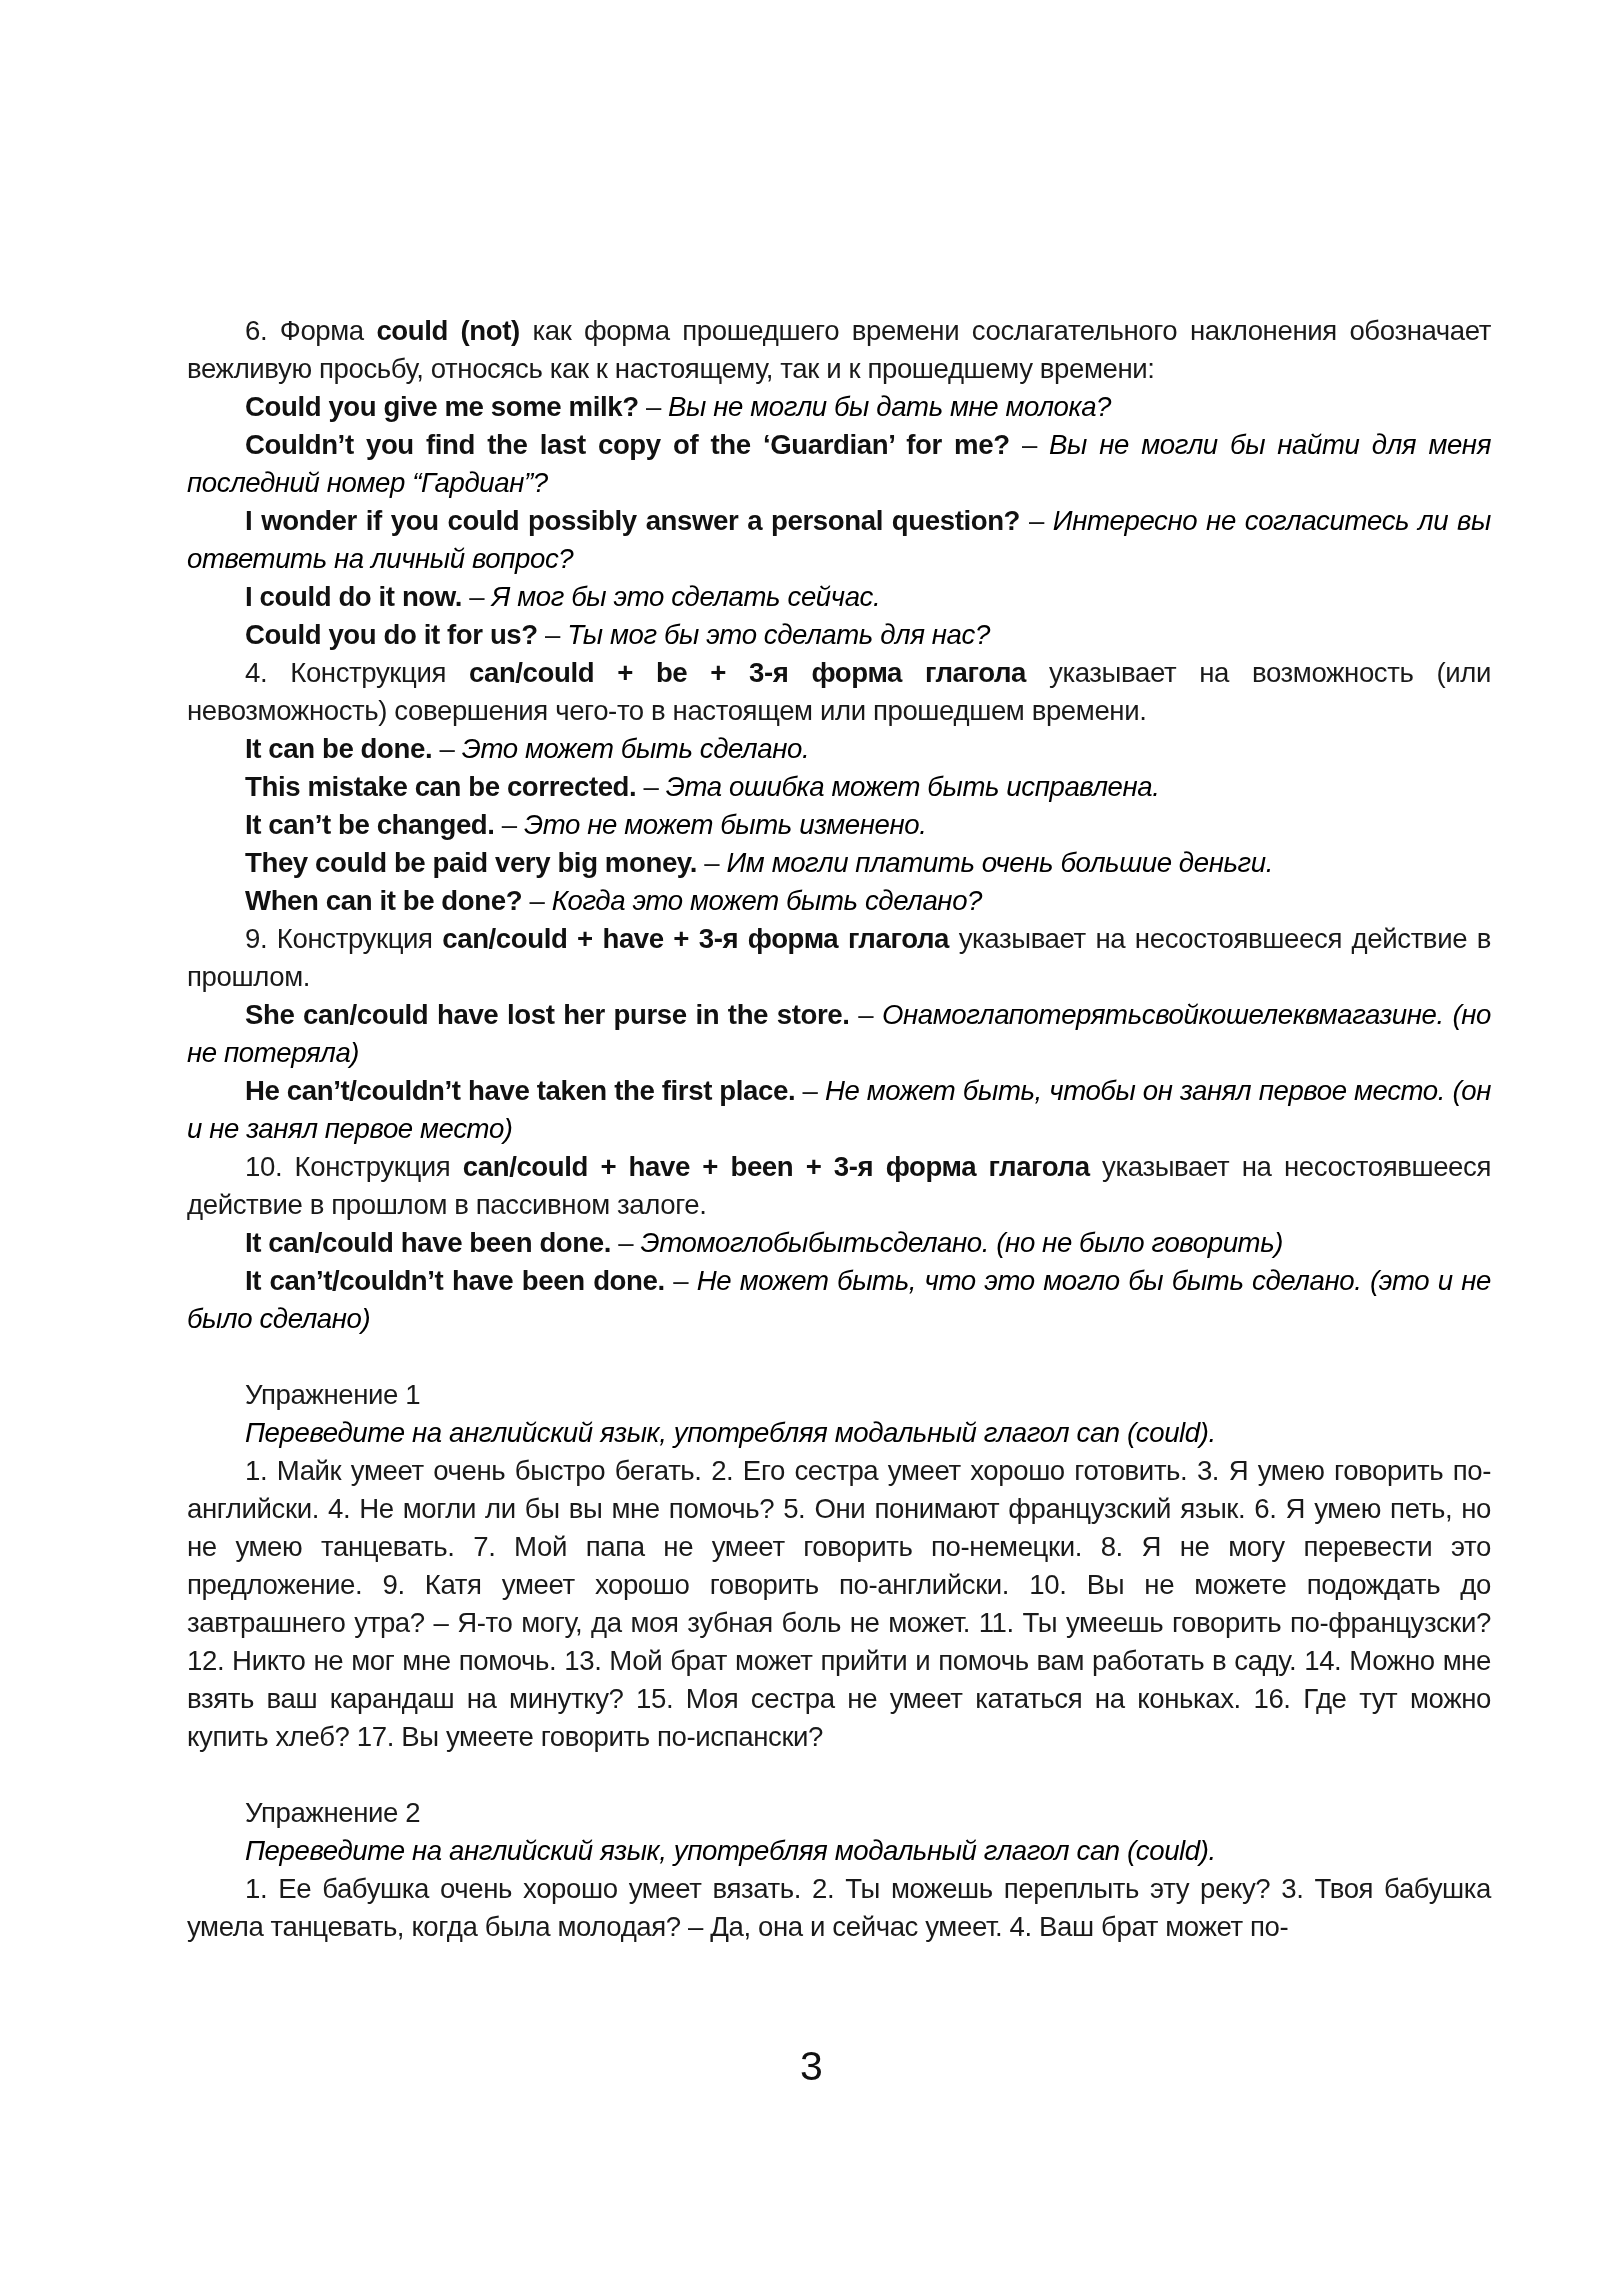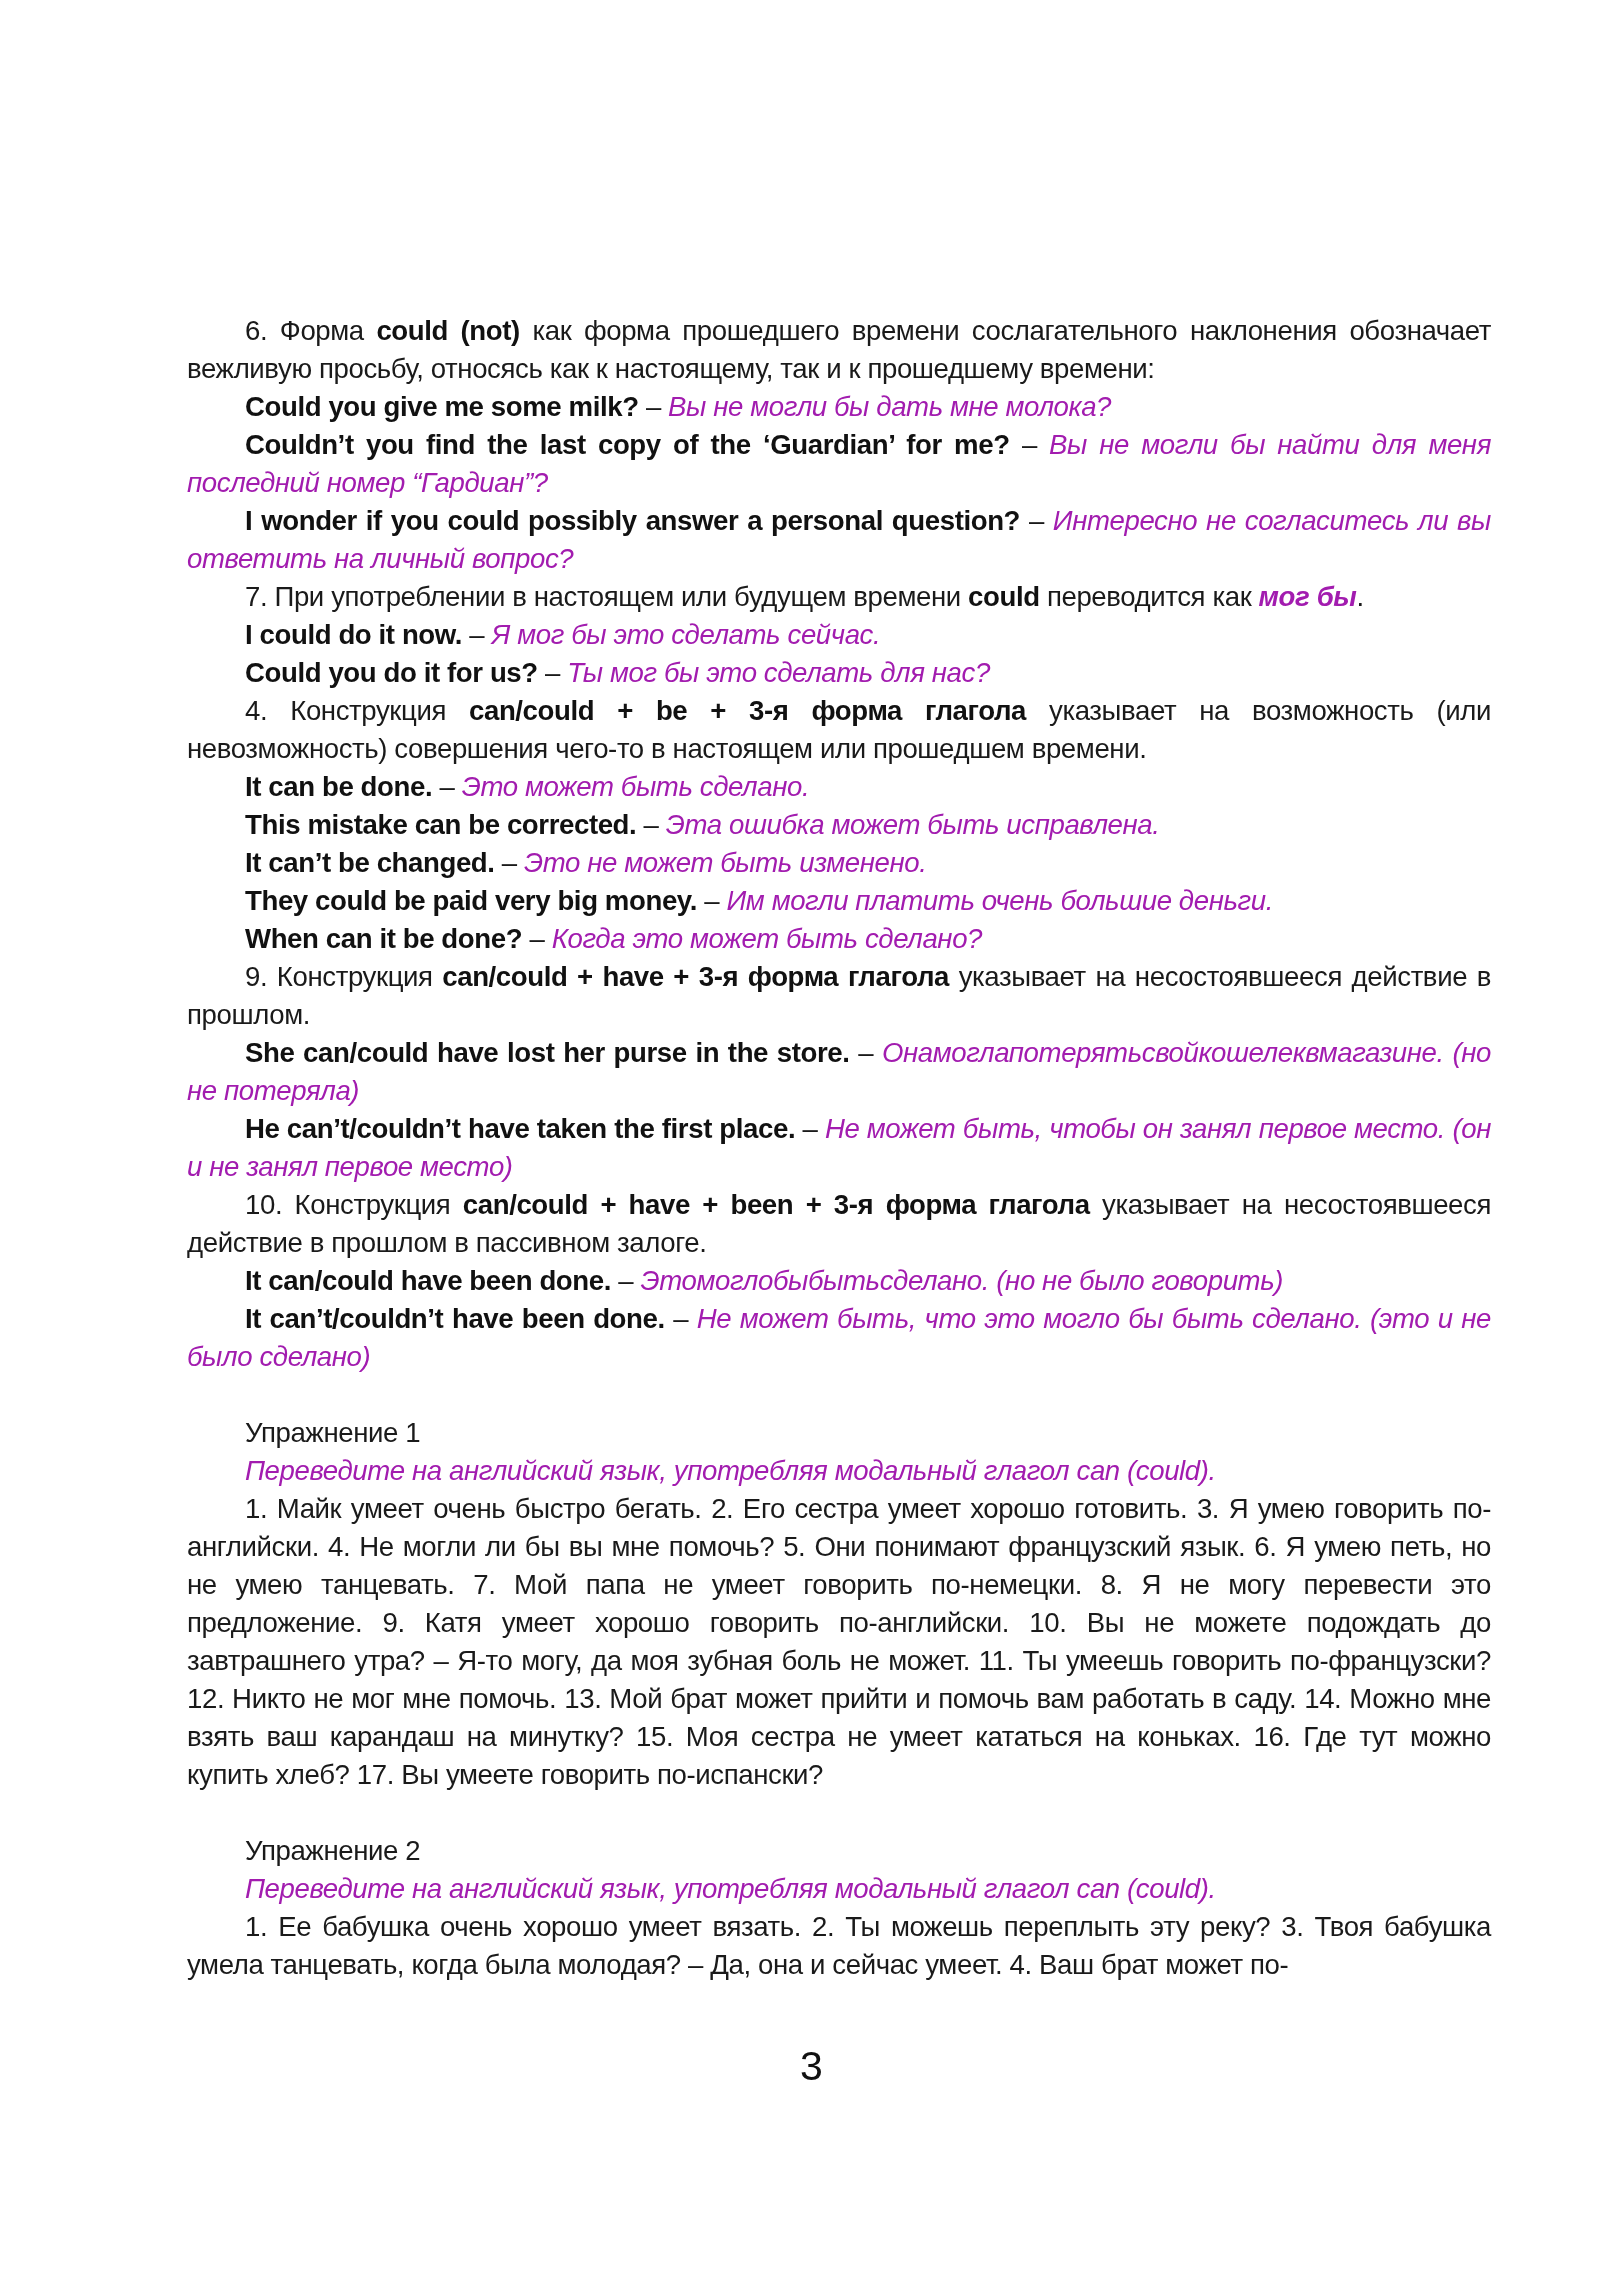--- a/index.html
+++ b/index.html
@@ -6,37 +6,36 @@
   body { width: 1623px; height: 2295px; position: relative; overflow: hidden; }
   .page {
     position: absolute; left: 166px; top: 312px; width: 1304px;
     font-family: "Liberation Sans", sans-serif;
     font-size: 27.6px; line-height: 38px; color: #1a1a1a;
     text-align: justify; letter-spacing: -0.4px; margin-left: 21px;
   }
   .p { margin: 0; text-indent: 58px; }
   .gap { height: 38px; }
   b { font-weight: bold; color: #111; }
-  i { font-style: italic; color: #a21caf; }
+  i { font-style: italic; color: #000000; }
   .pagenum {
     position: absolute; left: 0; width: 1623px; top: 2043px; text-align: center;
     font-family: "Liberation Sans", sans-serif; font-size: 41px; color: #111;
   }
 </style>
 </head>
 <body>
 
 <div class="page">
 
   <p class="p"><span>6. Форма </span><b>could (not)</b><span> как форма прошедшего времени сослагательного наклонения обозначает вежливую просьбу, относясь как к настоящему, так и к прошедшему времени:</span></p>
   <p class="p"><b>Could you give me some milk?</b><span> – </span><i>Вы не могли бы дать мне молока?</i></p>
   <p class="p"><b>Couldn’t you find the last copy of the ‘Guardian’ for me?</b><span> – </span><i>Вы не могли бы найти для меня последний номер “Гардиан”?</i></p>
   <p class="p"><b>I wonder if you could possibly answer a personal question?</b><span> – </span><i>Интересно не согласитесь ли вы ответить на личный вопрос?</i></p>
 
-  <p class="p"><span>7. При употреблении в настоящем или будущем времени </span><b>could</b><span> переводится как </span><b><i>мог бы</i></b><span>.</span></p>
   <p class="p"><b>I could do it now.</b><span> – </span><i>Я мог бы это сделать сейчас.</i></p>
   <p class="p"><b>Could you do it for us?</b><span> – </span><i>Ты мог бы это сделать для нас?</i></p>
 
   <p class="p"><span>4. Конструкция </span><b>can/could + be + 3-я форма глагола</b><span> указывает на возможность (или невозможность) совершения чего-то в настоящем или прошедшем времени.</span></p>
   <p class="p"><b>It can be done.</b><span> – </span><i>Это может быть сделано.</i></p>
   <p class="p"><b>This mistake can be corrected.</b><span> – </span><i>Эта ошибка может быть исправлена.</i></p>
   <p class="p"><b>It can’t be changed.</b><span> – </span><i>Это не может быть изменено.</i></p>
   <p class="p"><b>They could be paid very big money.</b><span> – </span><i>Им могли платить очень большие деньги.</i></p>
   <p class="p"><b>When can it be done?</b><span> – </span><i>Когда это может быть сделано?</i></p>
 

